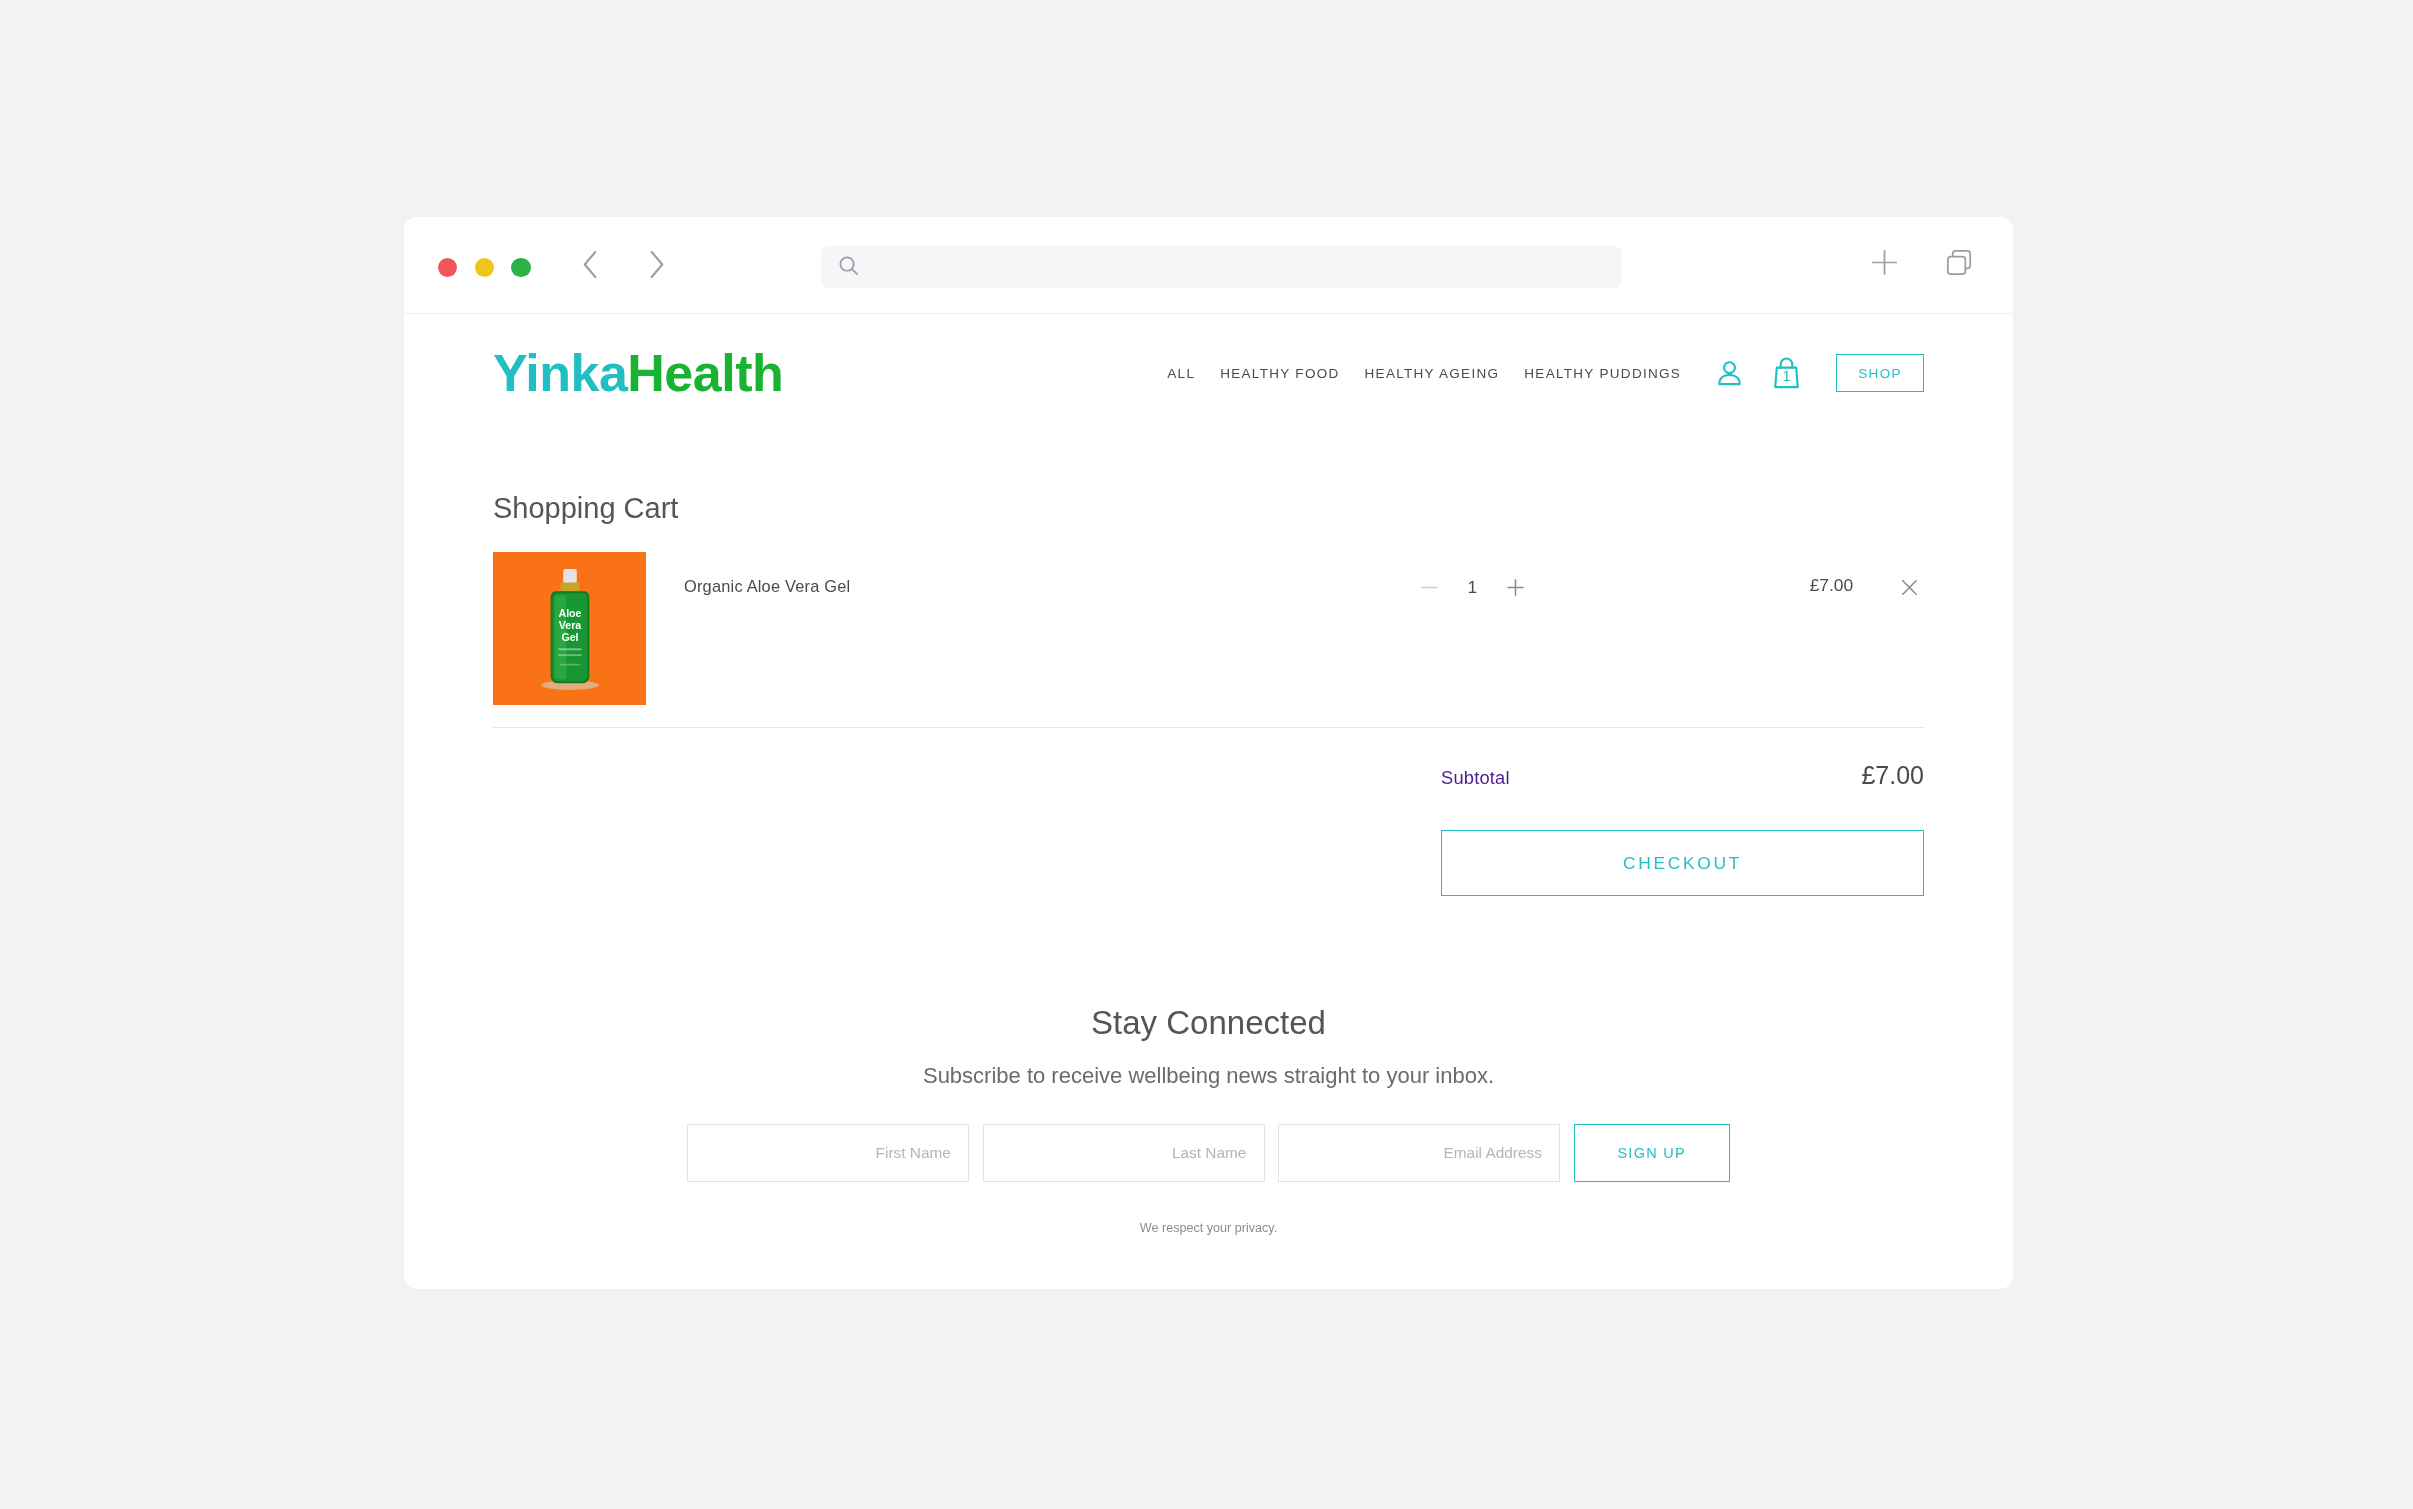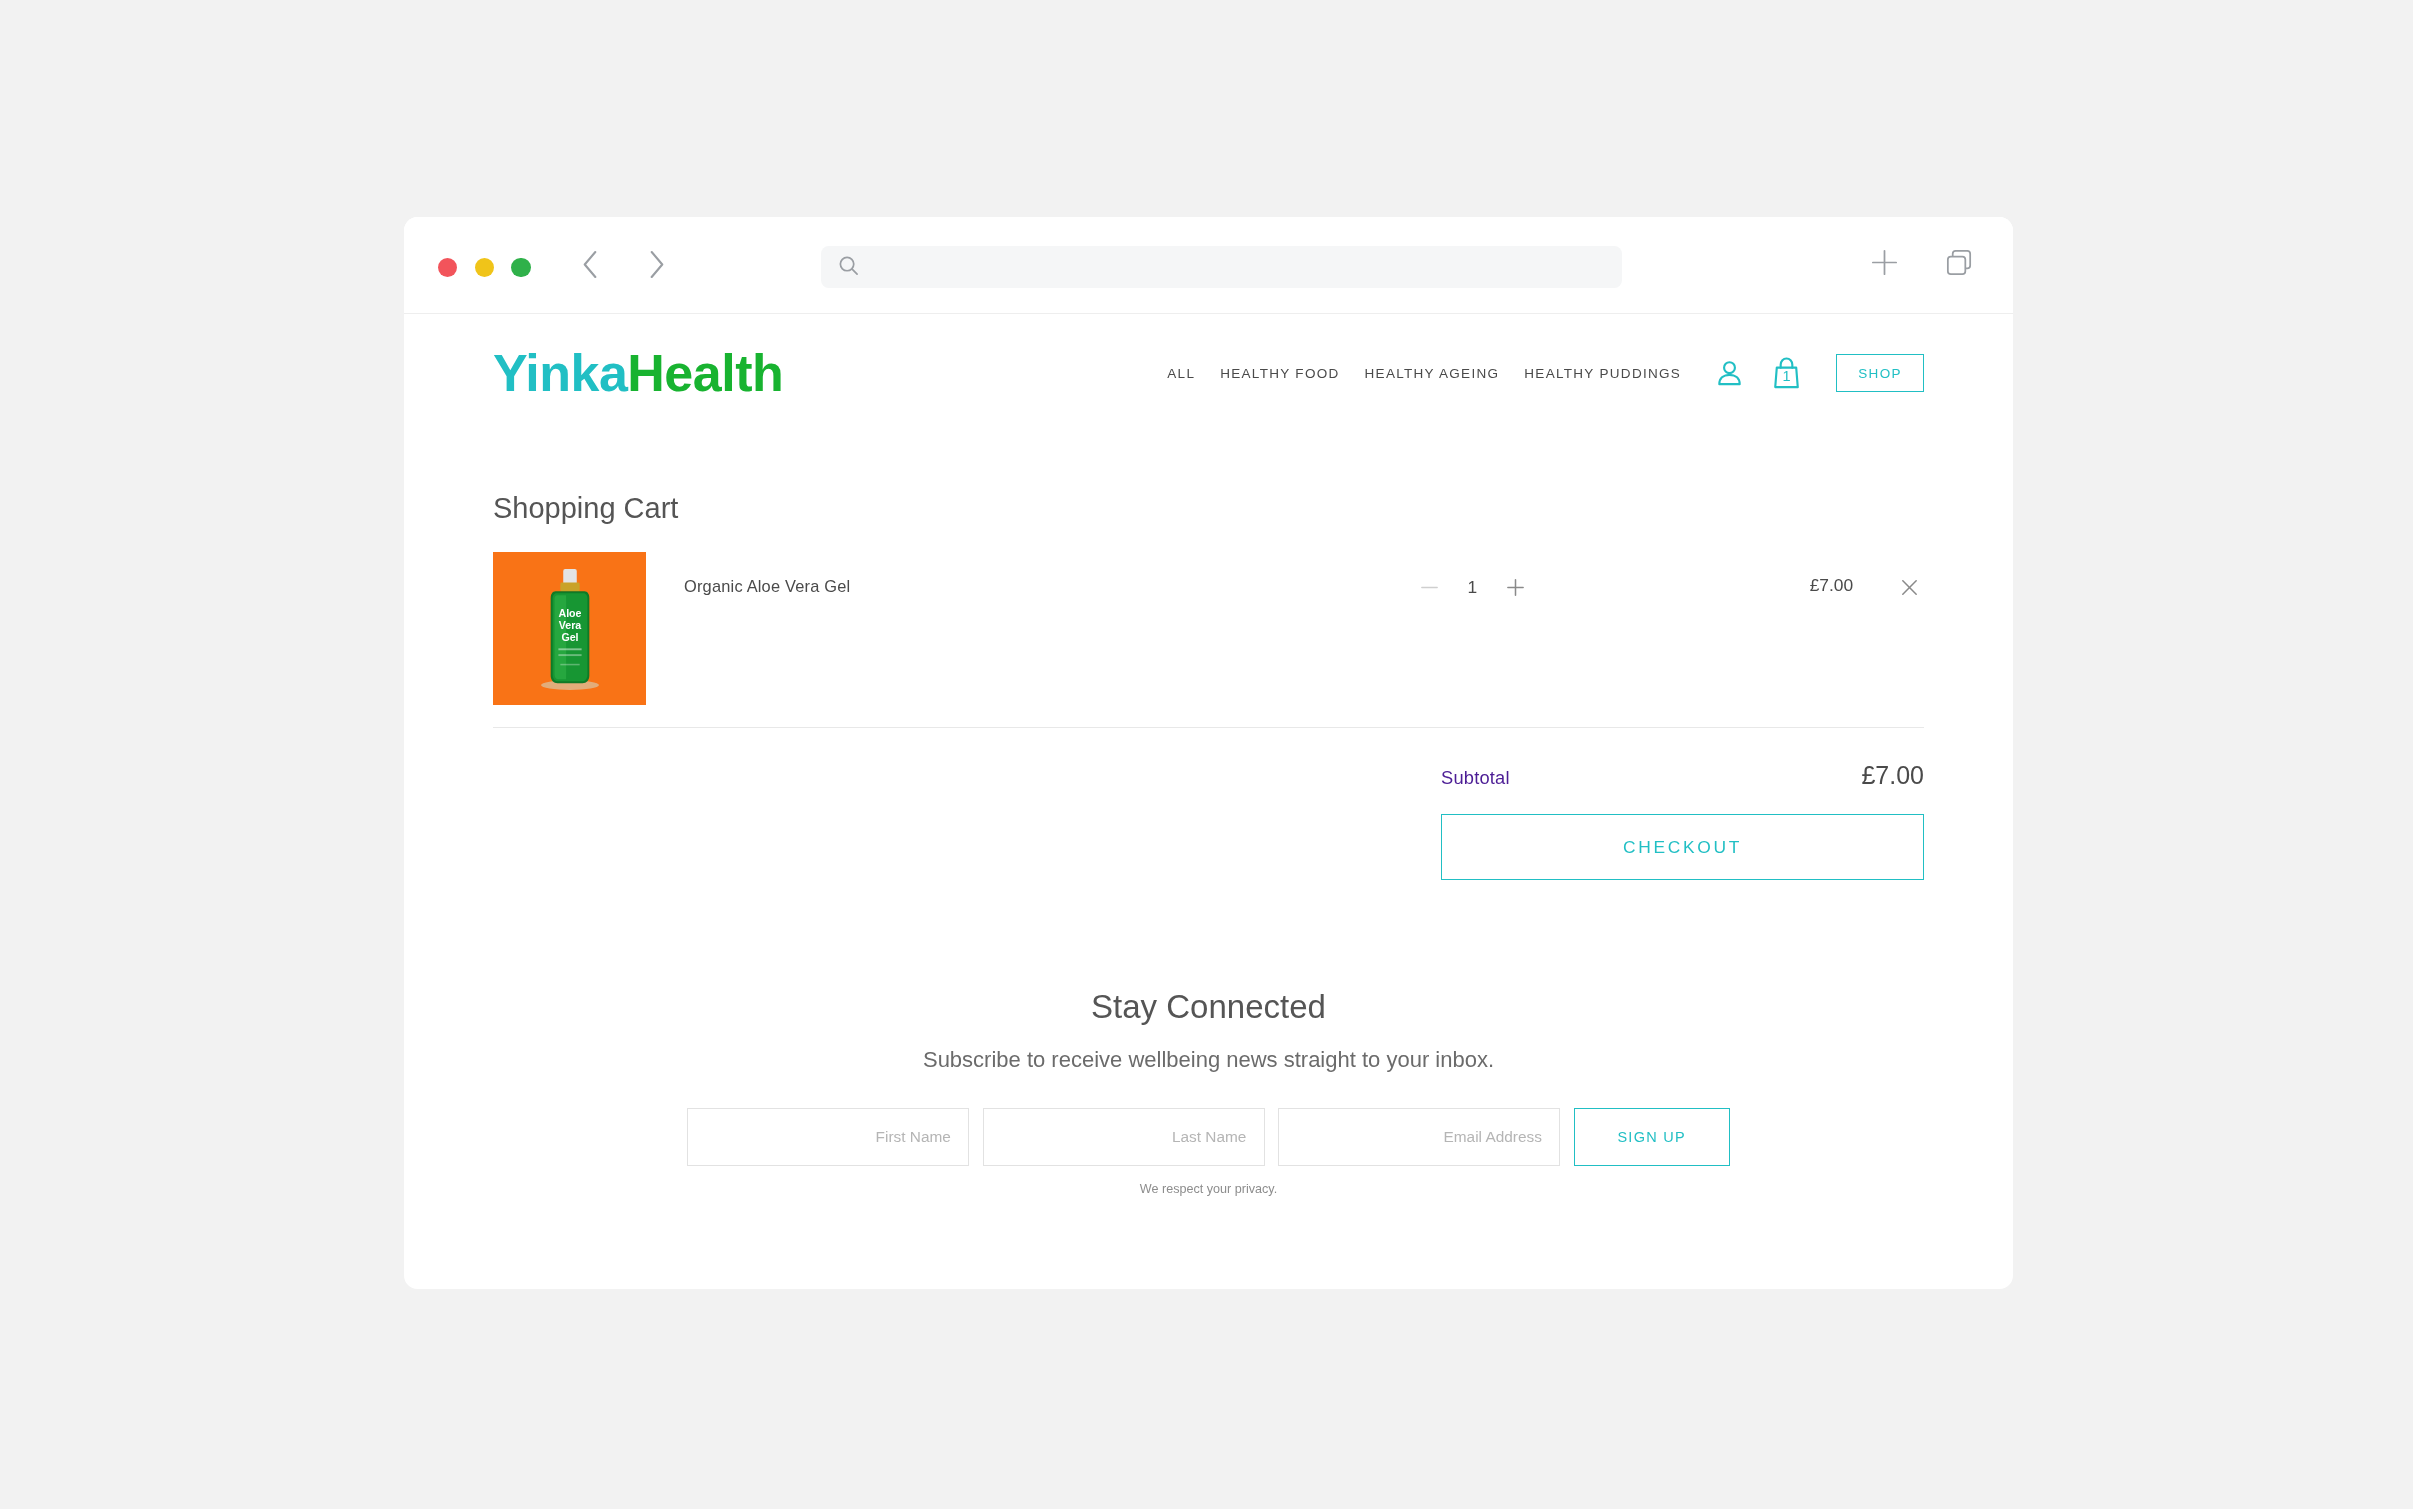--- a/index.html
+++ b/index.html
@@ -241,21 +241,21 @@
   }
   .subtotal-row {
     display: flex;
     justify-content: space-between;
     align-items: baseline;
   }
   .subtotal-label { font-size: 18.3px; color: #4c1d95; letter-spacing: 0.2px; }
   .subtotal-value { font-size: 25px; color: #4a4a4a; }
 
   .checkout-btn {
-    margin-top: 24px;
+    margin-top: 40px;
     width: 100%;
     height: 66px;
     border: 1.9px solid #21bfc4;
     background: transparent;
     color: #21bfc4;
     font-size: 17.4px;
     letter-spacing: 2.7px;
     cursor: pointer;
     font-family: "Liberation Sans", sans-serif;
   }
@@ -301,21 +301,21 @@
     height: 58px;
     border: 1.9px solid #21bfc4;
     background: transparent;
     color: #21bfc4;
     font-size: 14.5px;
     letter-spacing: 1.3px;
     cursor: pointer;
     font-family: "Liberation Sans", sans-serif;
   }
   .privacy-note {
-    margin-top: 16px;
+    margin-top: 39px;
     font-size: 12.6px;
     color: #8d8d8d;
   }
 
   
   .bottle { position: absolute; left: 50%; top: 50%; transform: translate(-50%,-50%); }
 </style>
 </head>
 <body>
 

